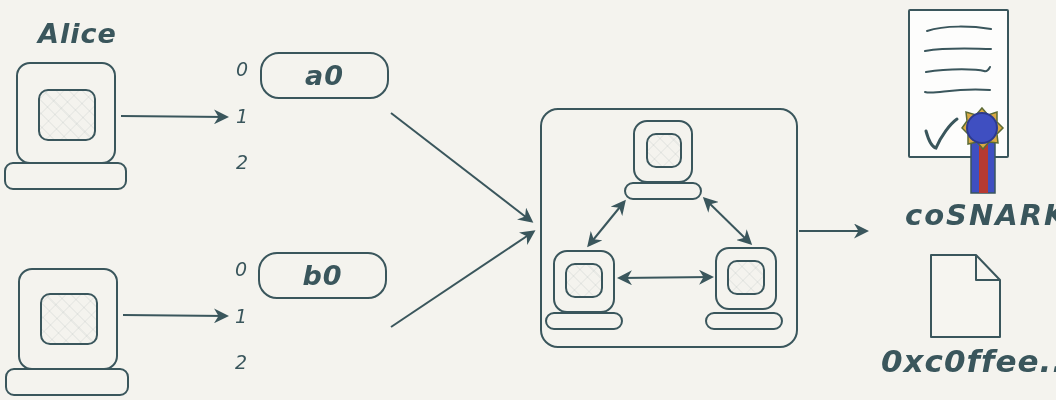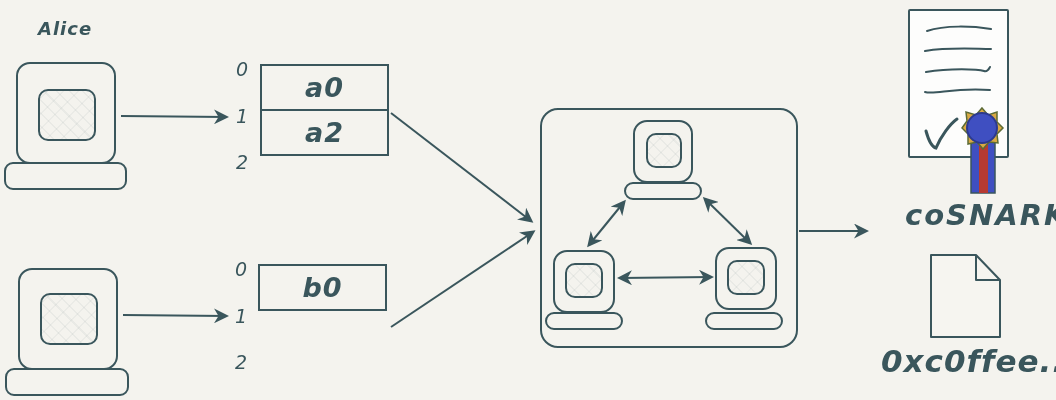--- a/index.html
+++ b/index.html
@@ -6,37 +6,37 @@
   html,body { width:1056px; height:400px; }
   body { font-family:"DejaVu Sans", sans-serif; overflow:hidden; }
   #canvas {
     position:relative; width:1056px; height:400px;
     background:#f4f3ee; color:#3a565c;
   }
   .abs { position:absolute; }
   .hand { font-family:"DejaVu Sans", sans-serif; font-style:italic; letter-spacing:1px; }
 
   
-  .party-label { font-size:18px; font-weight:bold; }
+  .party-label { font-size:27px; font-weight:bold; }
 
   
   .monitor { position:absolute; border:2.5px solid #3a565c; border-radius:14px; background:#f4f3ee; }
   .screen  { position:absolute; border:2.5px solid #3a565c; border-radius:10px;
              background:
                repeating-linear-gradient(45deg,  rgba(58,86,92,0.06) 0 1.5px, transparent 1.5px 9px),
                repeating-linear-gradient(-45deg, rgba(58,86,92,0.05) 0 1.5px, transparent 1.5px 11px);
   }
   .base    { position:absolute; border:2.5px solid #3a565c; border-radius:9px; background:#f4f3ee; }
 
   
   .shares-table { position:absolute; }
   .cell { width:129px; height:47px; border:2px solid #3a565c; margin-top:-2px;
           display:flex; align-items:center; justify-content:center;
           font-size:27px; font-weight:bold; font-style:italic; letter-spacing:1px; }
-  .cell:first-child { margin-top:16px; }
+  .cell:first-child { margin-top:4px;border-radius:19px; }
   .row-index { position:absolute; width:22px; text-align:center; font-size:19px; font-style:italic; }
 
   
   .net-box { position:absolute; left:540px; top:108px; width:258px; height:240px;
              border:2.5px solid #3a565c; border-radius:18px; }
 
   
   .cert-paper { position:absolute; left:908px; top:9px; width:101px; height:149px;
                 background:#fdfdfc; border:2px solid #3a565c; border-radius:2px; }
 
@@ -53,21 +53,20 @@
   <div class="abs party-label hand" style="left:38px; top:18px;">Alice</div>
 
   <div>
     <div class="monitor" style="left:16px; top:62px;  width:100px; height:102px;"></div>
     <div class="screen" style="left:38px; top:89px;  width:58px;  height:52px;"></div>
     <div class="base" style="left:4px;  top:162px; width:123px; height:28px;"></div>
   </div>
 
   <div class="shares-table" style="left:260px; top:48px;">
     <div class="cell">a0</div>
-    <div class="cell">a2</div>
   </div>
   <div class="row-index" style="left:231px; top:58px;">0</div>
   <div class="row-index" style="left:231px; top:105px;">1</div>
   <div class="row-index" style="left:231px; top:151px;">2</div>
 
 
   <div>
     <div class="monitor" style="left:18px; top:268px; width:100px; height:102px;"></div>
     <div class="screen" style="left:40px; top:293px; width:58px;  height:52px;"></div>
     <div class="base" style="left:5px;  top:368px; width:124px; height:28px;"></div>

